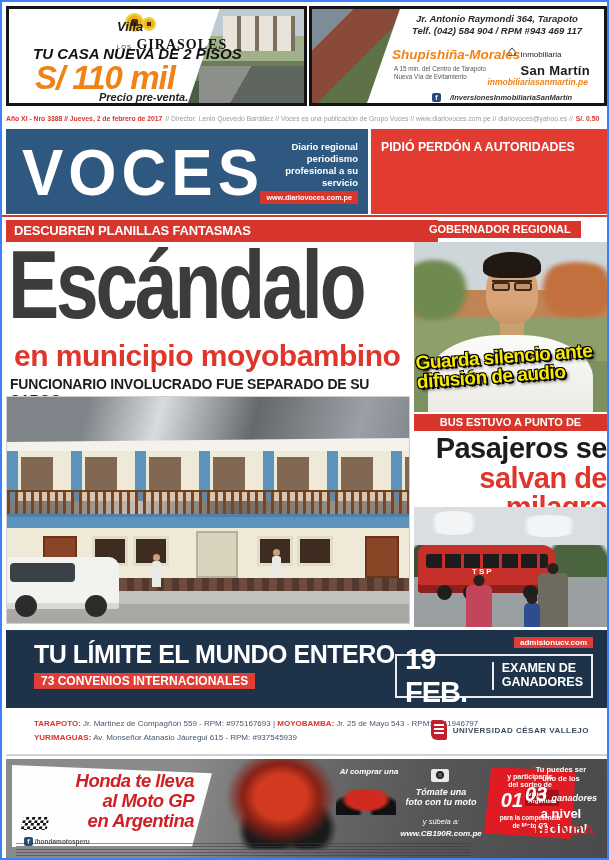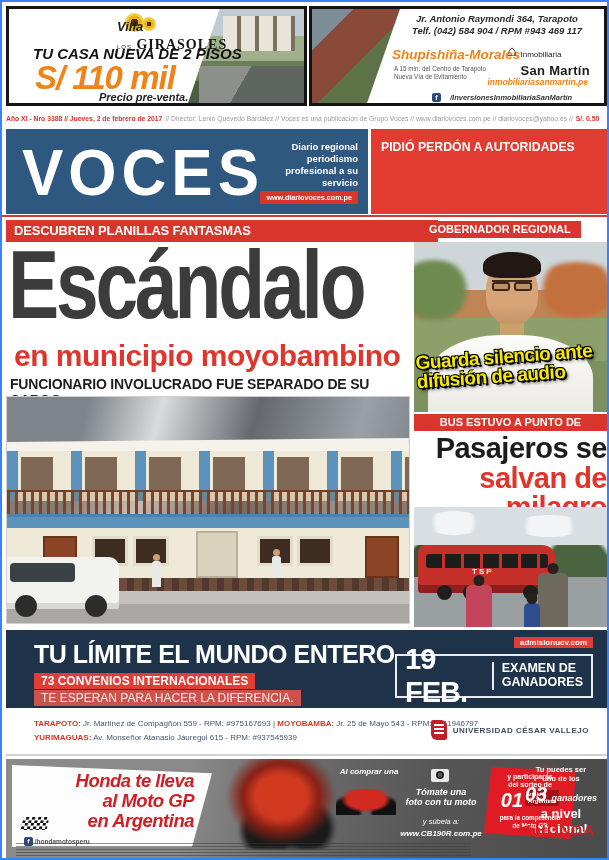--- a/index.html
+++ b/index.html
@@ -343,21 +343,20 @@
     <div class="t-bus"></div>
     <div class="t-bus-label">TSP</div>
     <div class="t-p" style="left:52px;bottom:-4px;width:26px;height:46px;background:#c2455c;"></div>
     <div class="t-p" style="left:124px;bottom:-4px;width:30px;height:58px;background:#6e6a5e;"></div>
     <div class="t-p" style="left:110px;bottom:-4px;width:16px;height:28px;background:#2e4d8f;"></div>
   </div>
 
   <div class="abs ucv">
     <div class="ucv-h">TU LÍMITE EL MUNDO ENTERO</div>
     <div class="ucv-c1">73 CONVENIOS INTERNACIONALES</div>
-    <div class="ucv-c2">TE ESPERAN PARA HACER LA DIFERENCIA.</div>
     <div class="ucv-web">admisionucv.com</div>
     <div class="ucv-box">
       <span class="ucv-date">19 FEB.</span>
       <span class="ucv-exam">
         <span>EXAMEN DE</span><br>
         <span>GANADORES</span>
       </span>
     </div>
   </div>
   <div class="abs ucv-contact">

